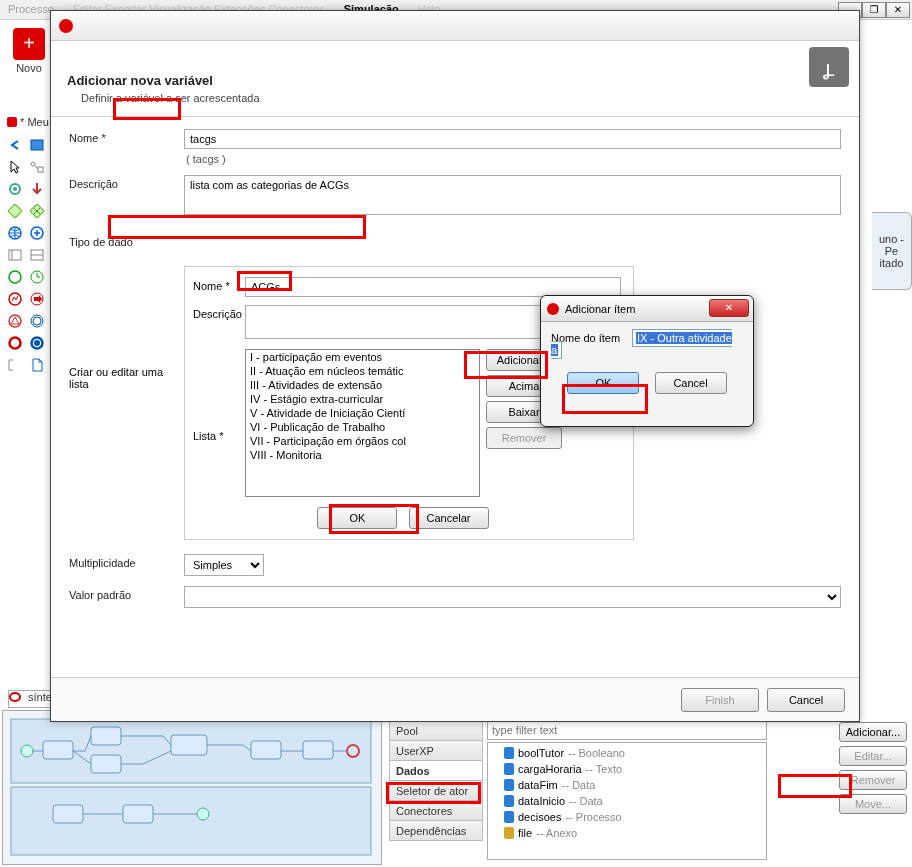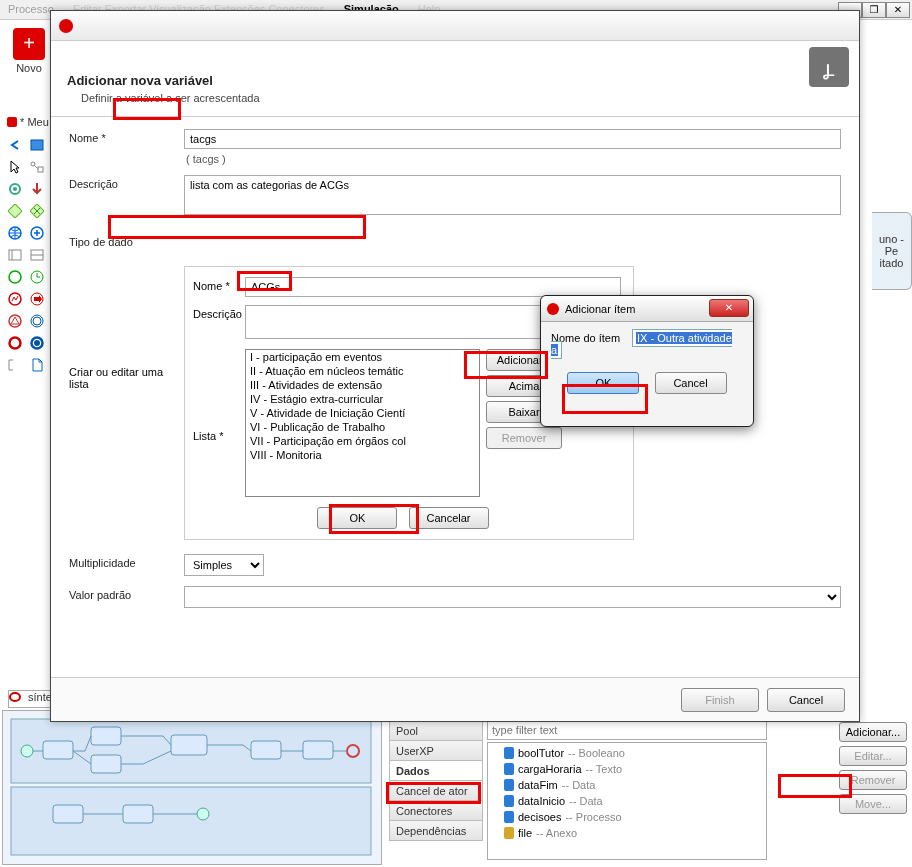--- a/index.html
+++ b/index.html
@@ -306,21 +306,21 @@
     <circle cx="200" cy="103" r="6" fill="#cfe" stroke="#4a8"></circle>
     <path d="M80 103 H120 M150 103 H194" stroke="#69b" fill="none"></path>
   </svg>
 </div>
 
 <div class="bg-props">
   <div class="bg-props-tabs">
     <div class="bg-props-tab">Pool</div>
     <div class="bg-props-tab">UserXP</div>
     <div class="bg-props-tab sel">Dados</div>
-    <div class="bg-props-tab">Cancel de ator</div>
+    <div class="bg-props-tab">Seletor de ator</div>
     <div class="bg-props-tab">Conectores</div>
     <div class="bg-props-tab">Dependências</div>
   </div>
   <div class="bg-props-body">
     <input class="bg-filter" placeholder="type filter text" style="">
     <div class="bg-tree" id="tree">
         <div class="bg-tree-item">
           <span class="dbic"></span>
           <span class="nm">boolTutor</span>
           <span class="tp"> -- Booleano</span>

